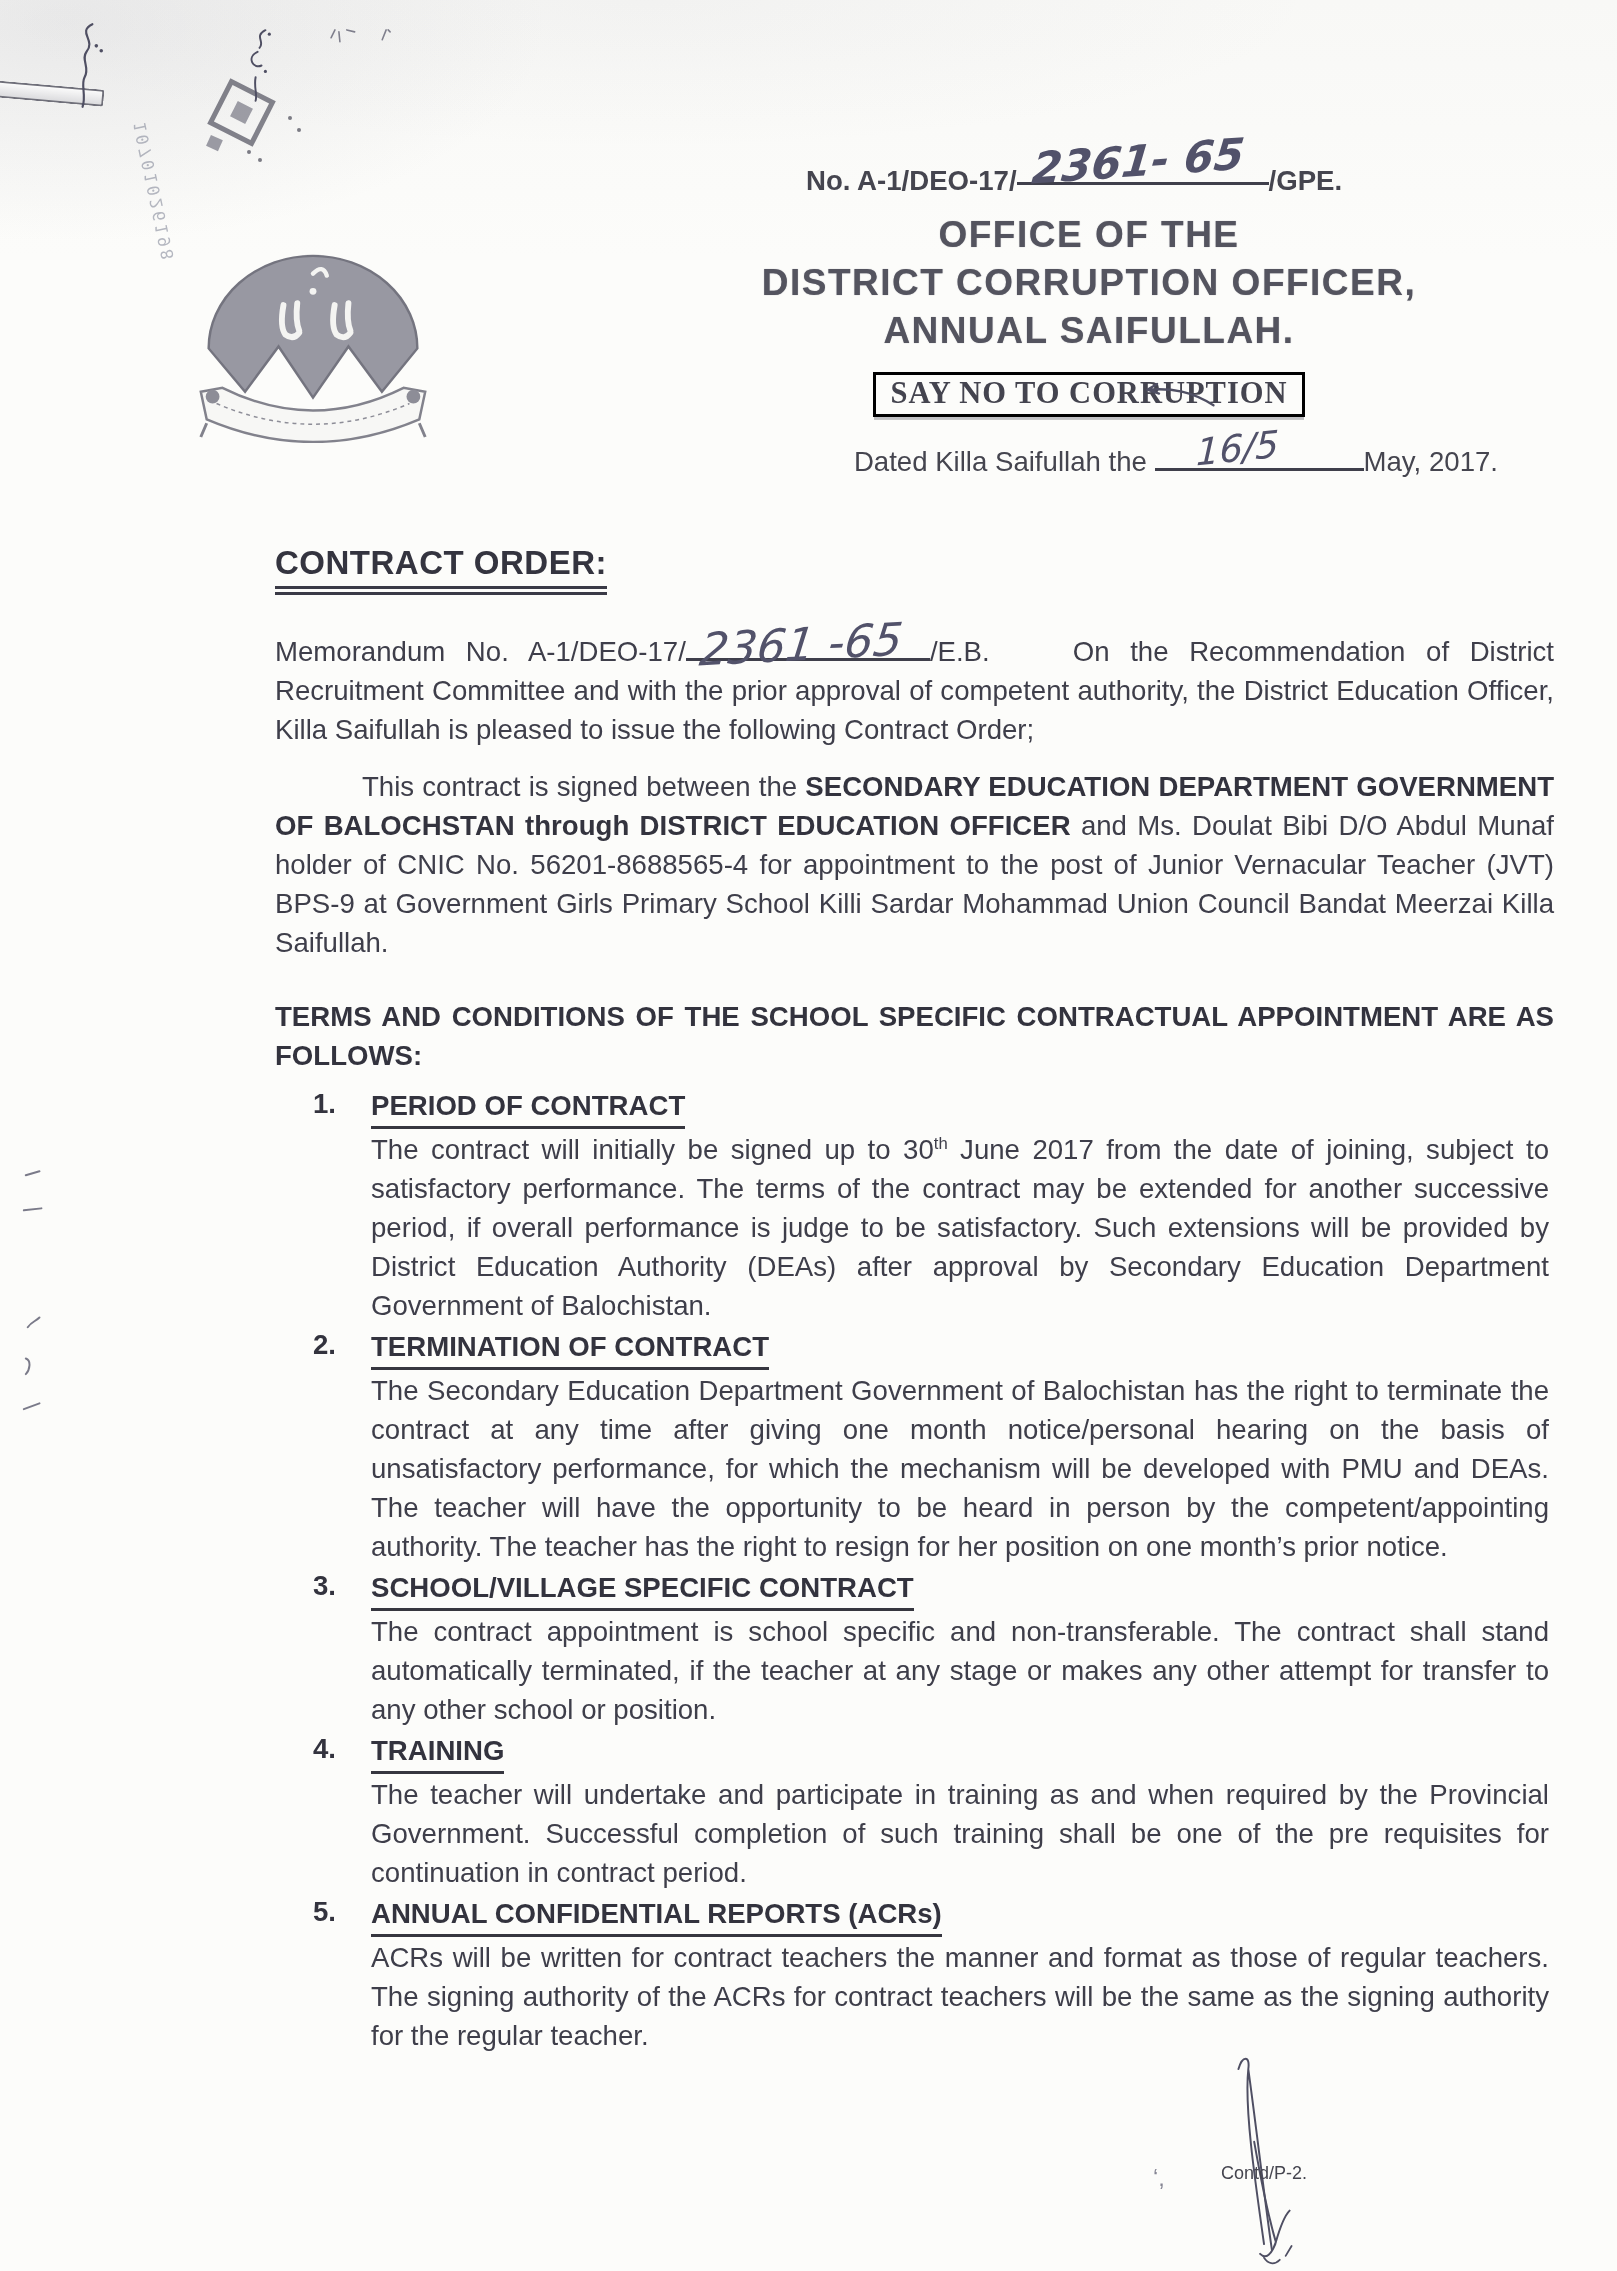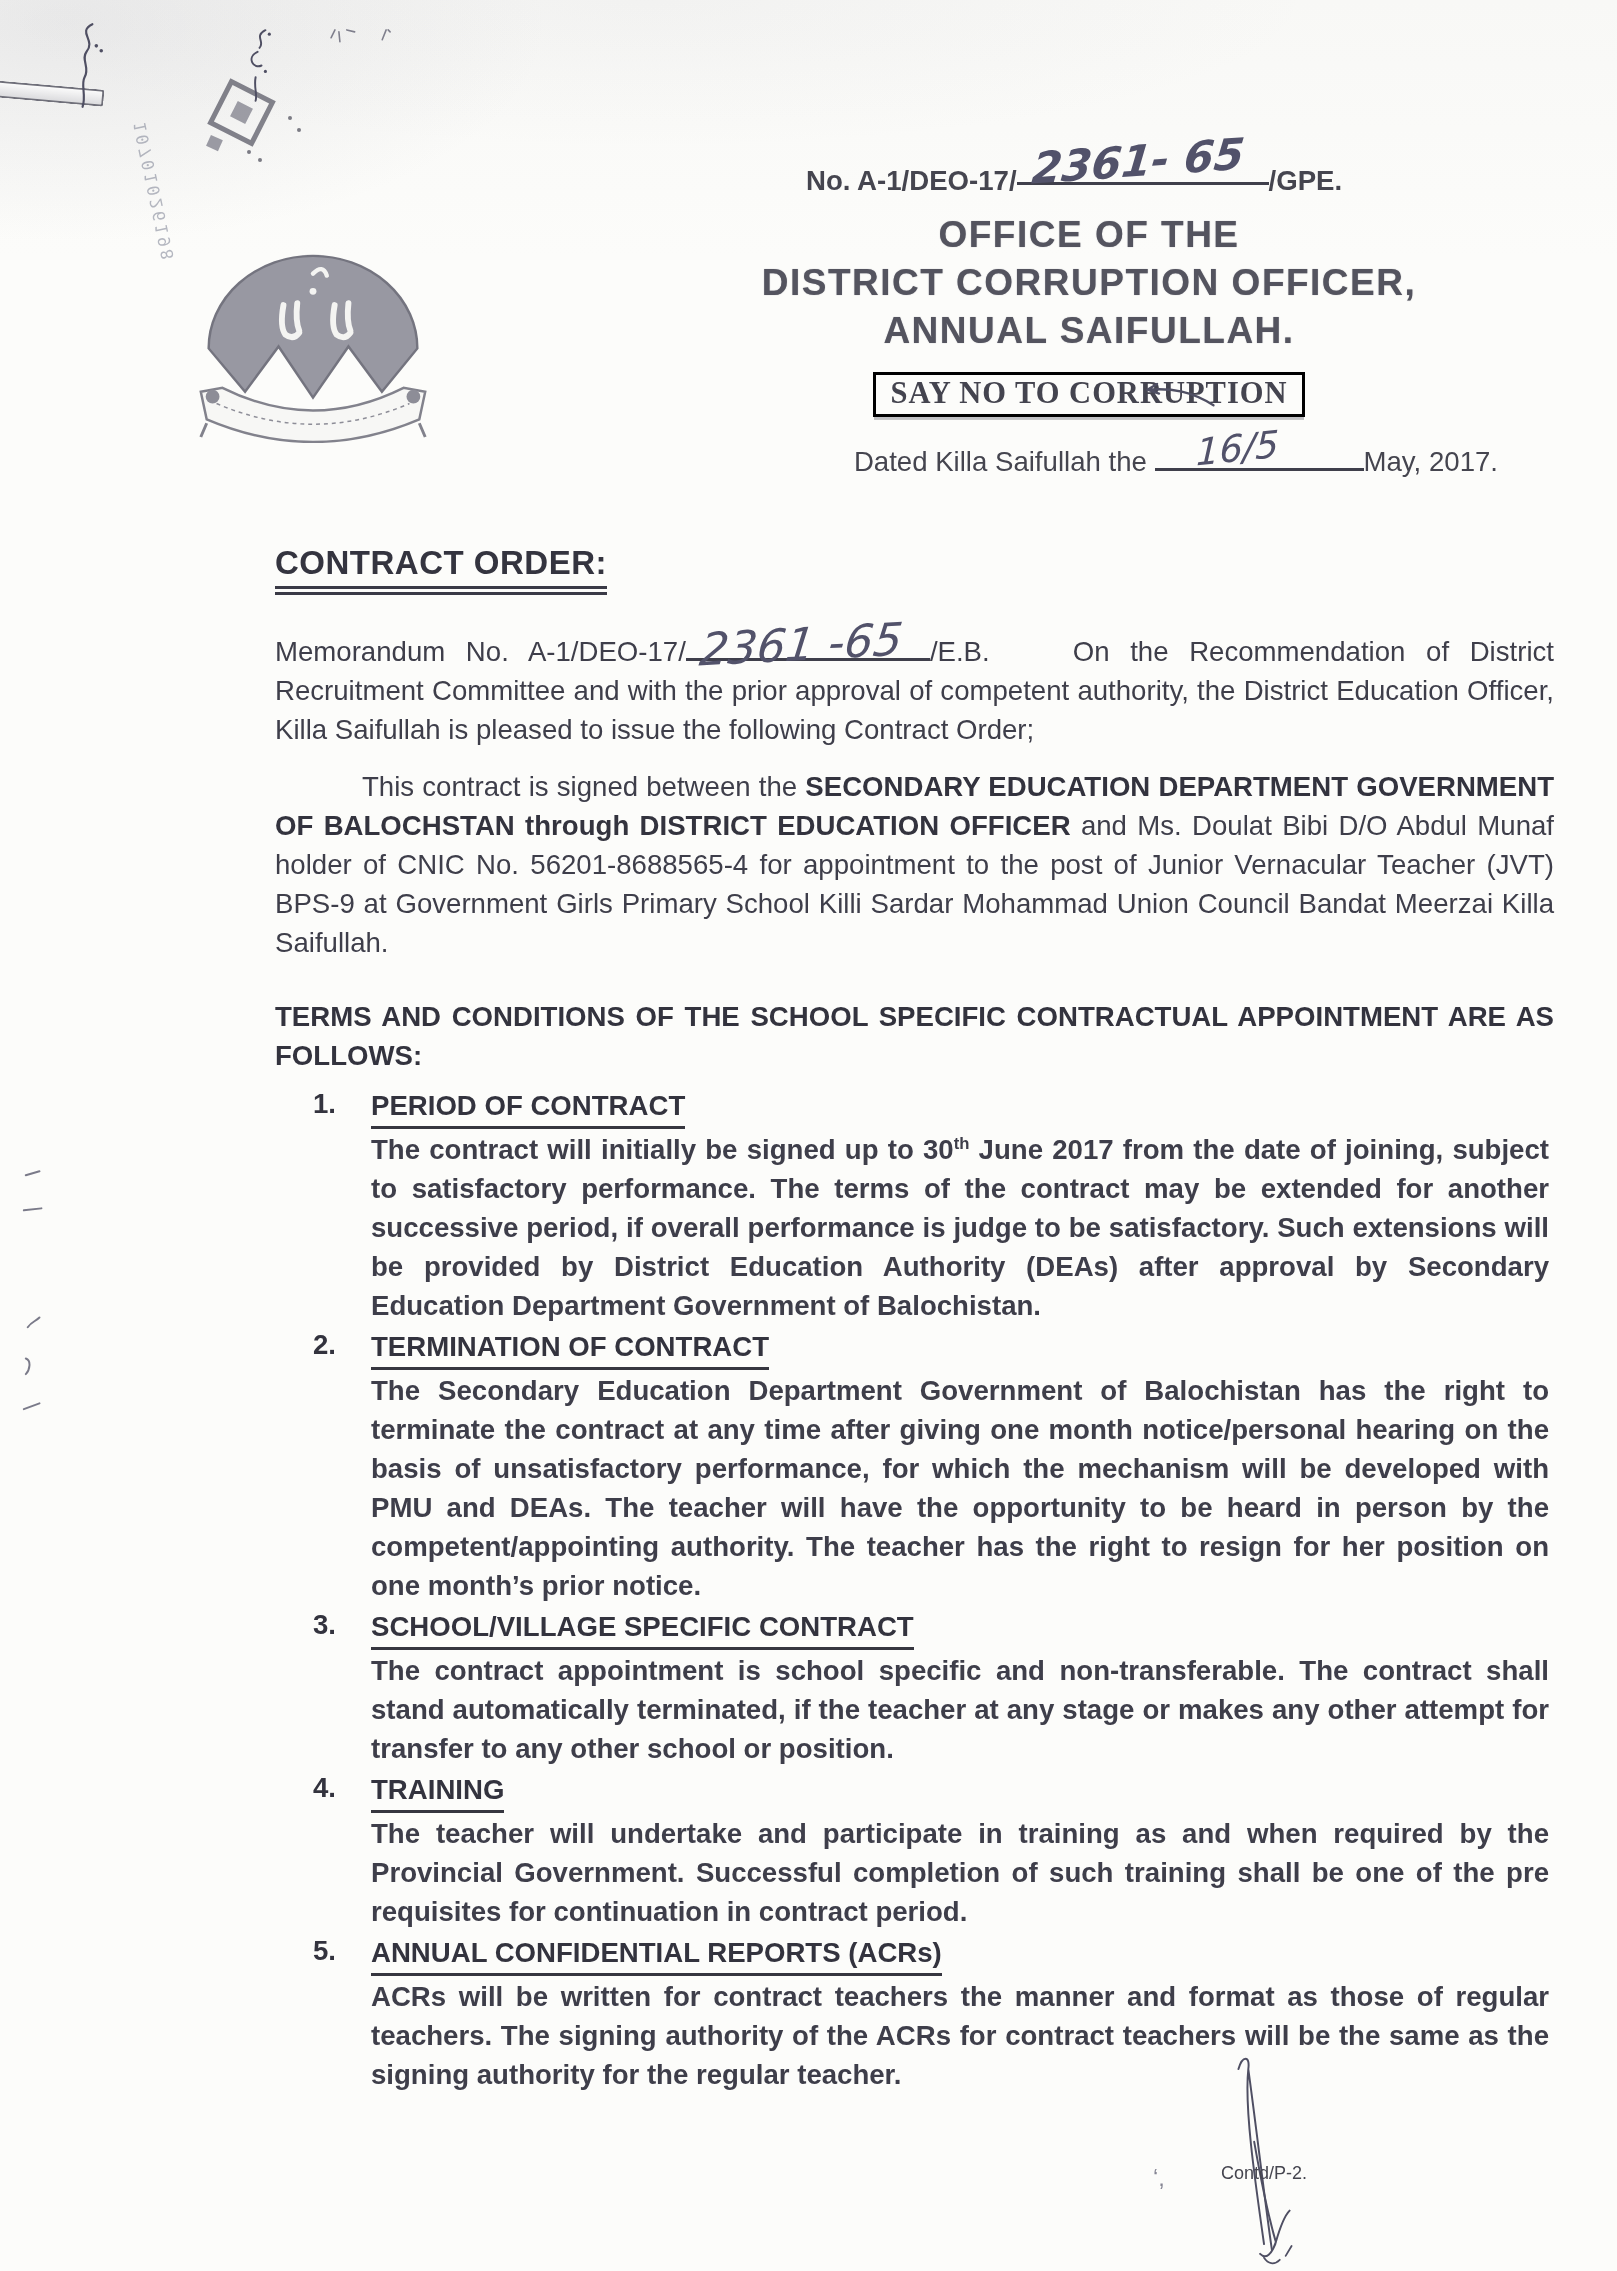--- a/index.html
+++ b/index.html
@@ -68,21 +68,21 @@
   .blank-memo{width:244px;height:5.9px;}
   .hw-memo{font-size:45px;left:13.8px;bottom:-5.9px;transform:rotate(-3deg) skewX(-10deg);}
   .party{margin-top:17.7px;text-indent:87px;}
   .bold{font-weight:bold;color:#33333e;}
   .terms-heading{margin-top:35px;font-weight:bold;color:#33333e;}
   .sections{margin-top:9.9px;}
   .section{position:relative;padding-left:96px;}
   .section .num{position:absolute;left:38px;top:3.9px;font-size:27.6px;font-weight:bold;color:#33333e;}
   .section .title{display:inline-block;font-size:27.6px;font-weight:bold;color:#33333e;
     border-bottom:3px solid #36363f;line-height:39px;margin:2px 0 1px 0;padding-bottom:1px;}
-  .section p{width:1178px;font-weight:bold;}
+  .section p{width:1178px;}
   sup{font-size:16.7px;vertical-align:super;line-height:0;}
 
   .footer{position:absolute;left:1221px;top:2163px;font-size:18px;color:#45454f;}
   .mark{position:absolute;color:#55556a;opacity:.7;font-size:17.7px;}
 </style>
 </head>
 <body>
 
 <div class="page">
 

